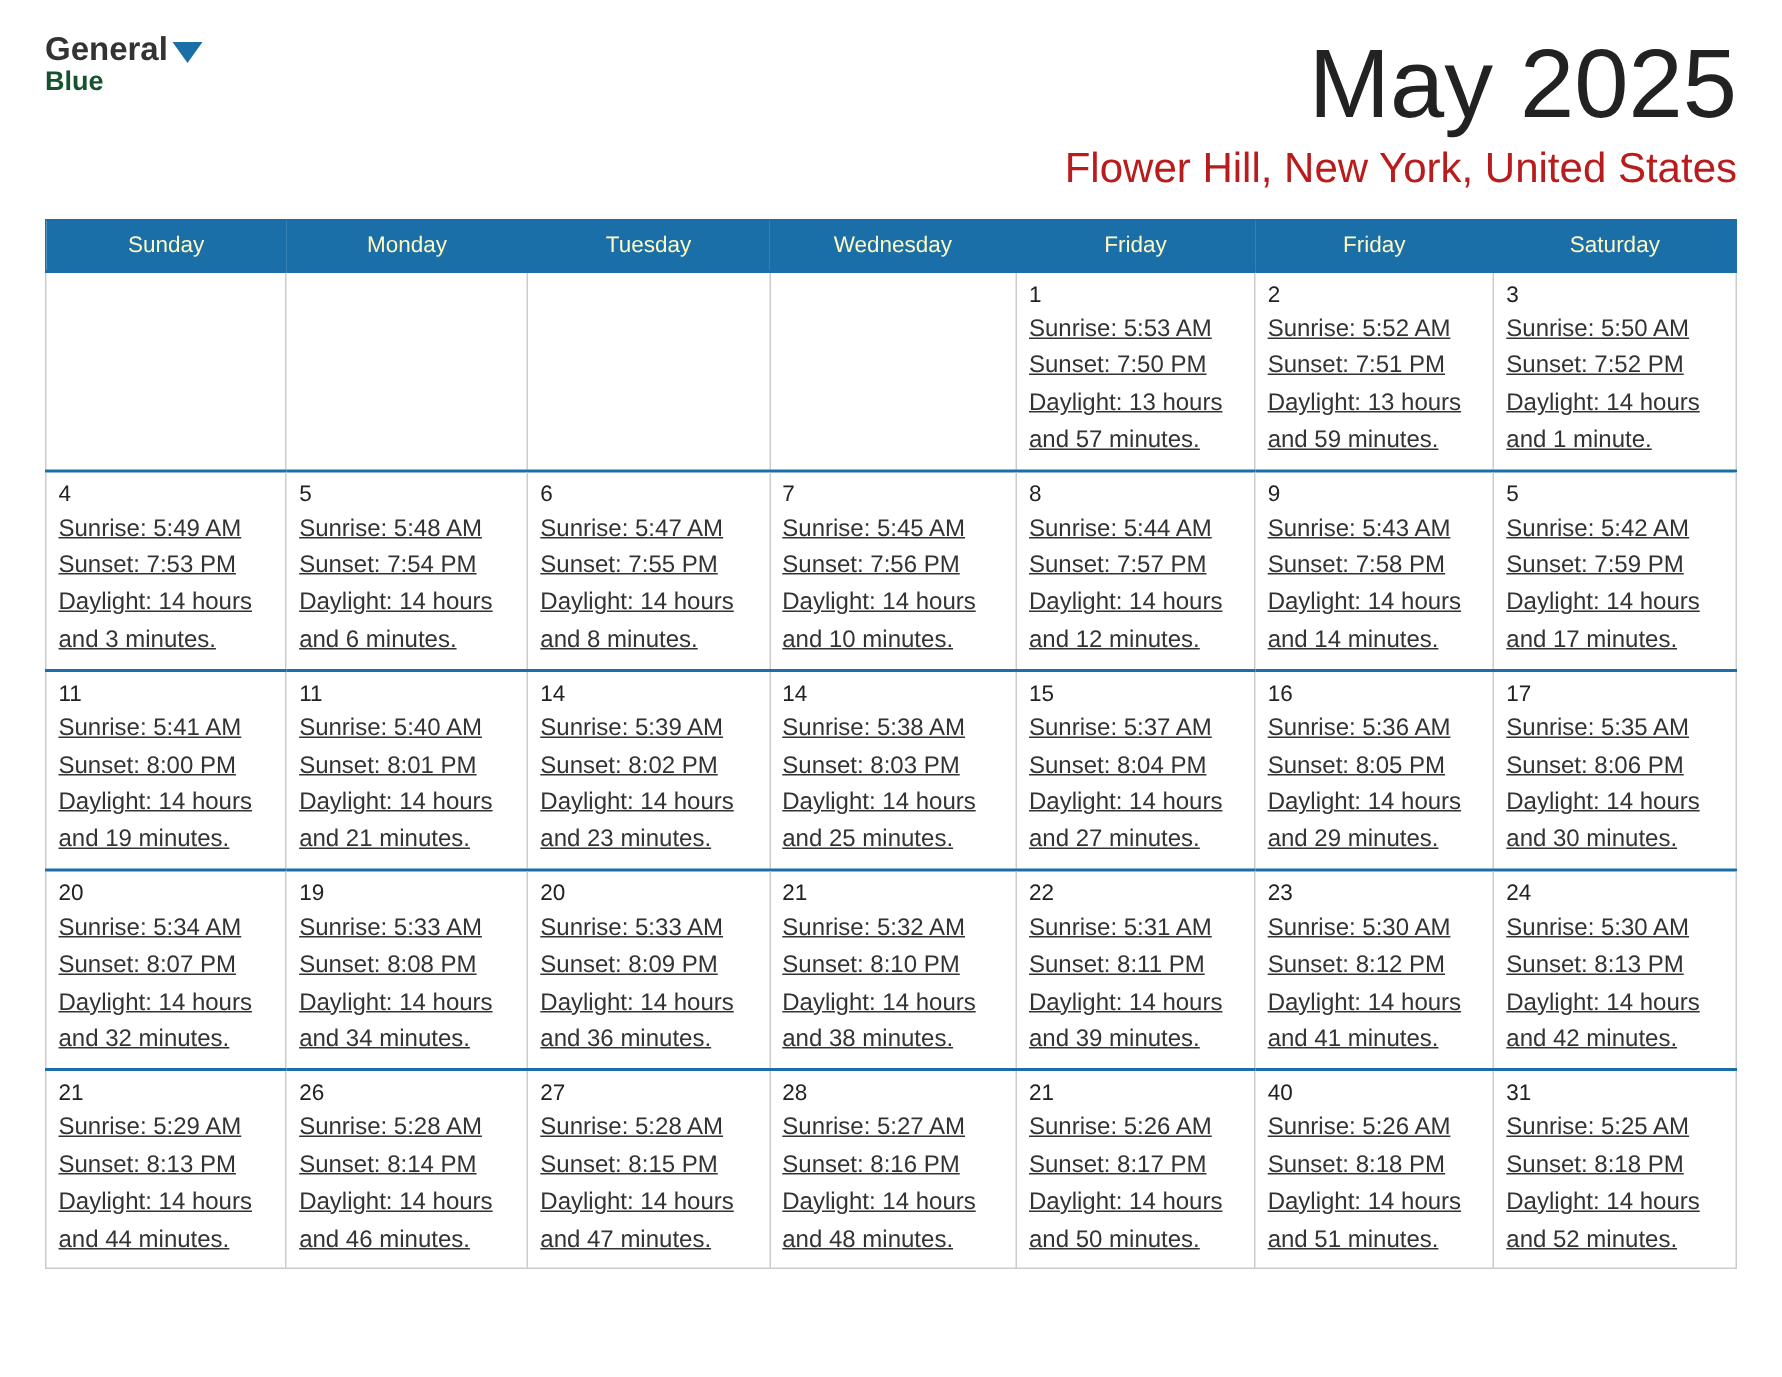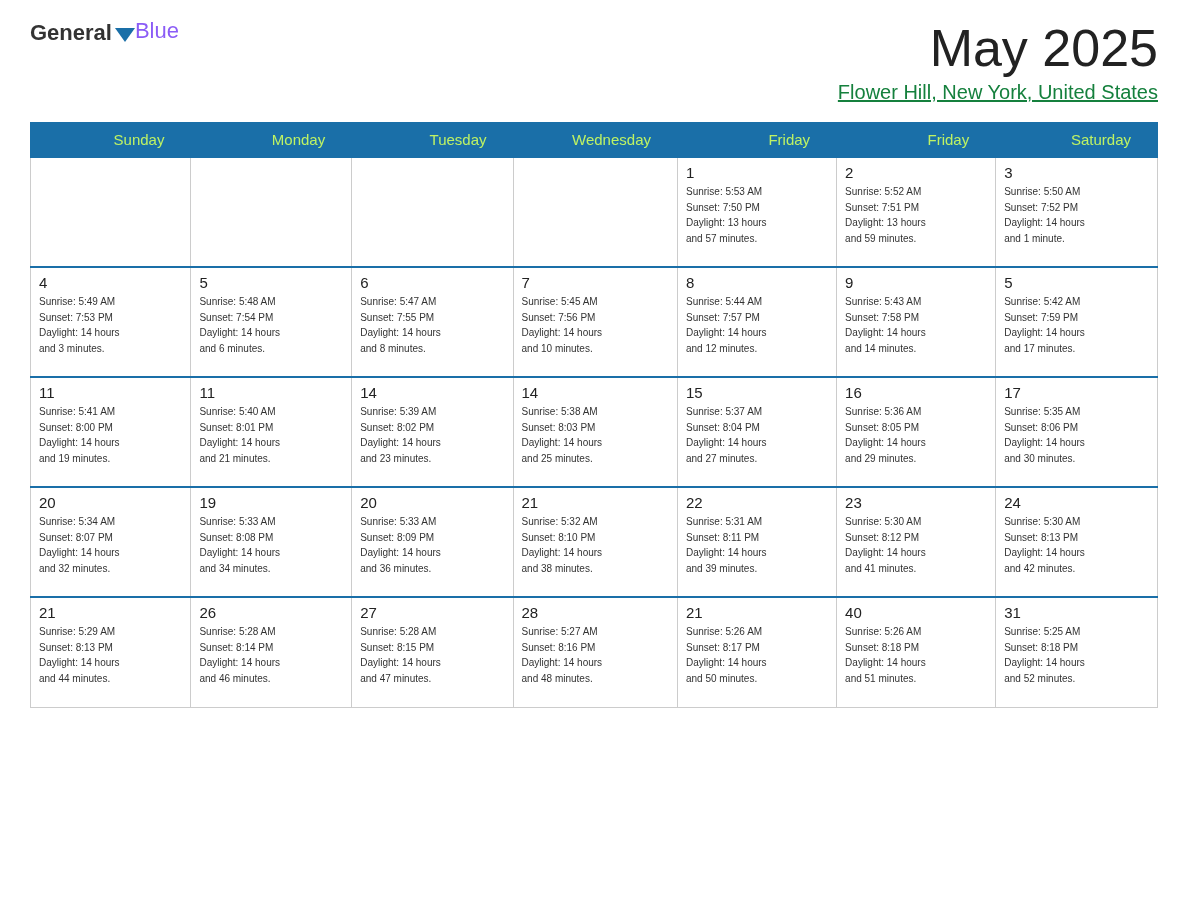--- a/index.html
+++ b/index.html
@@ -11,20 +11,21 @@
       padding: 20px 30px 30px 30px;
     }
     .header {
       display: flex;
       justify-content: space-between;
       align-items: flex-start;
       margin-bottom: 18px;
     }
     .logo {
       display: flex;
+      flex-direction: column;
       align-items: flex-start;
     }
     .logo-top {
       display: flex;
       align-items: center;
     }
     .logo-general {
       font-size: 22px;
       font-weight: bold;
       color: #333;
@@ -32,73 +33,73 @@
     .logo-arrow {
       width: 0;
       height: 0;
       border-left: 10px solid transparent;
       border-right: 10px solid transparent;
       border-top: 14px solid #1a6fa8;
       margin-left: 3px;
       margin-top: 4px;
     }
     .logo-blue {
-      font-size: 22px;
-      font-weight: normal;
-      color: #8b5cf6;
+      font-size: 18px;
+      font-weight: bold;
+      color: #14532d;
       margin-top: -2px;
     }
     .title-section {
       text-align: right;
     }
     .month-title {
-      font-size: 52px;
+      font-size: 65px;
       font-weight: 300;
       color: #222;
       line-height: 1.1;
     }
     .location {
-      font-size: 20px;
-      color: #15803d;
+      font-size: 28px;
+      color: #b91c1c;
       margin-top: 4px;
-      text-decoration: underline;
     }
     .calendar {
       width: 100%;
       border-collapse: collapse;
       border: 1px solid #ccc;
     }
     .calendar th {
       background-color: #1a6fa8;
-      color: #bef264;
+      color: #fef9c3;
       font-size: 15px;
       font-weight: normal;
       padding: 8px 26px;
-      text-align: right;
+      text-align: center;
       border: 1px solid #1a6fa8;
     }
     .calendar td {
       vertical-align: top;
       border: 1px solid #ccc;
       padding: 6px 8px;
       width: 170px;
       min-height: 110px;
       height: 110px;
     }
     .day-num {
       font-size: 15px;
       color: #222;
       font-weight: normal;
       display: block;
       margin-bottom: 3px;
     }
     .day-info {
-      font-size: 10px;
+      font-size: 16px;
       color: #333;
       line-height: 1.55;
+      text-decoration: underline;
     }
     .empty-cell {
       background: #fff;
     }
     tr.week-row td {
       border-top: 2px solid #1a6fa8;
     }
   </style>
 </head>
 <body>

